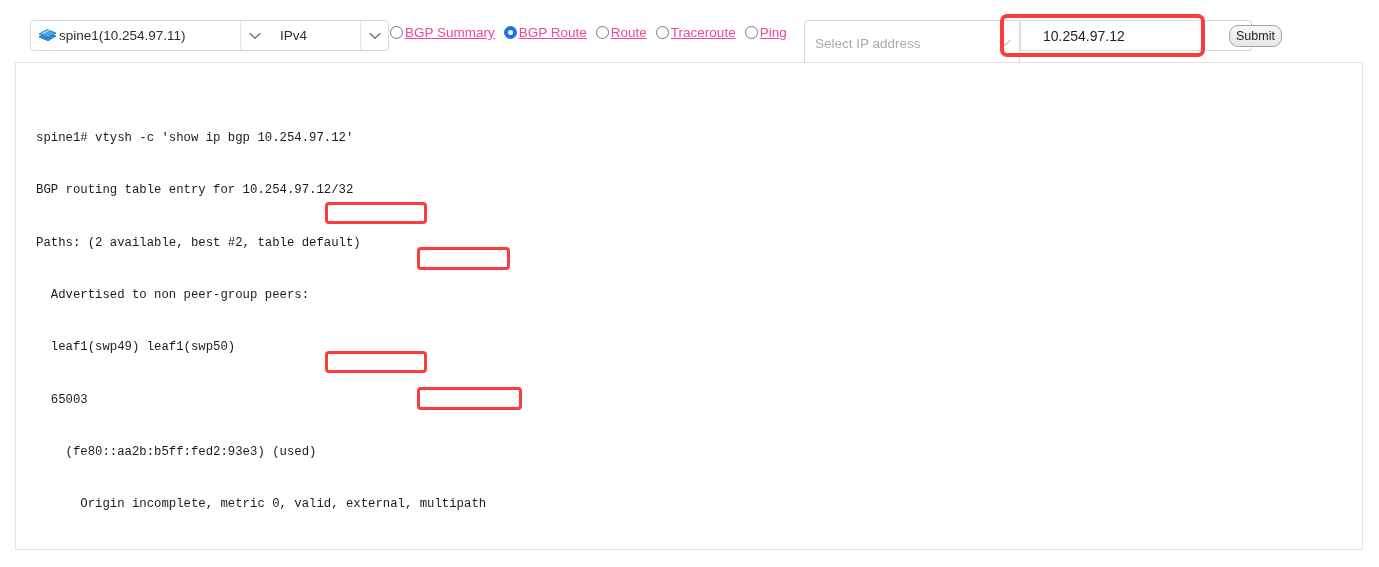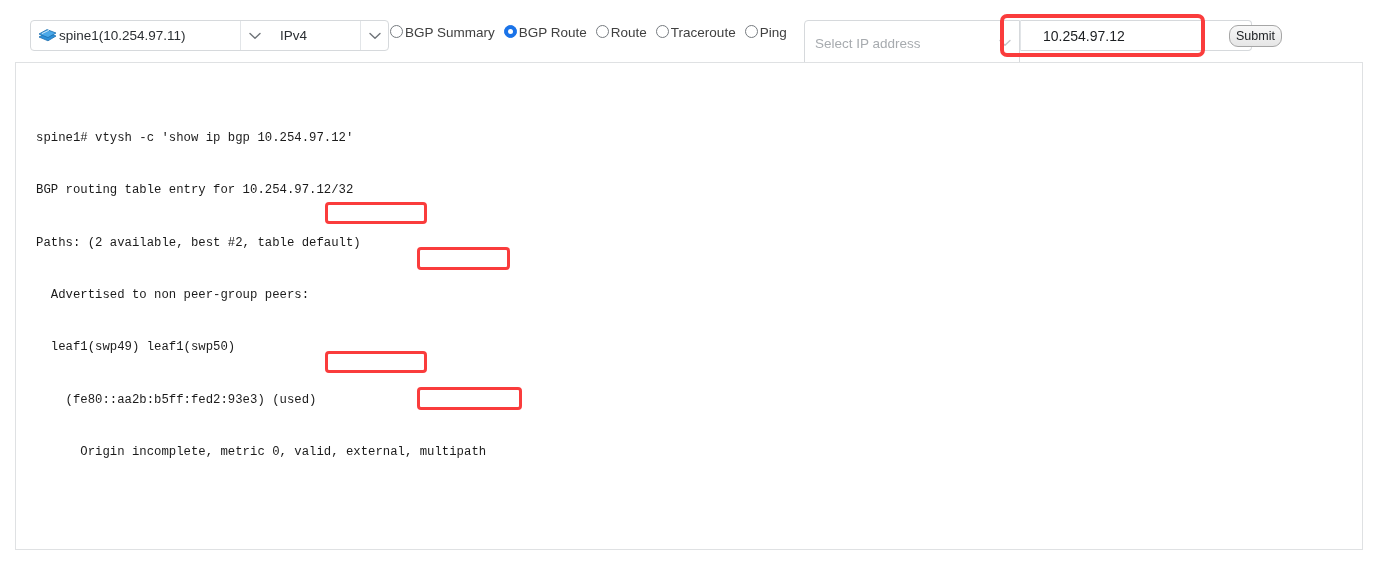--- a/index.html
+++ b/index.html
@@ -53,25 +53,26 @@
 
   
   .radio-row {
     position: absolute;
     left: 374px; top: 25px;
     display: flex;
     align-items: center;
     gap: 0px;
   }
   .radio-item {
-    display: flex; align-items: flex-start;
+    display: flex; align-items: center;
     font-size: 13.5px;
-    color: #404040;
+    color: #ec4899;
     margin-right: 9px;
     white-space: nowrap;
+    text-decoration: underline;
   }
   .radio-dot {
     width: 13px; height: 13px;
     border-radius: 50%;
     border: 1px solid #767b80;
     background: #fff;
     margin-right: 2px;
     flex: none;
     position: relative;
   }
@@ -253,20 +254,21 @@
   <div class="redbox thin" style="left:325px;  top:351px; width:102px; height:22px;"></div>
   <div class="redbox thin" style="left:417px;  top:387px; width:105px; height:23px;"></div>
 
   <div class="output-panel">
     <div class="term">
       <div class="term-line">spine1# vtysh -c 'show ip bgp 10.254.97.12'</div>
       <div class="term-line">BGP routing table entry for 10.254.97.12/32</div>
       <div class="term-line">Paths: (2 available, best #2, table default)</div>
       <div class="term-line">  Advertised to non peer-group peers:</div>
       <div class="term-line">  leaf1(swp49) leaf1(swp50)</div>
+      <div class="term-line">  65003</div>
       <div class="term-line">    (fe80::aa2b:b5ff:fed2:93e3) (used)</div>
       <div class="term-line">      Origin incomplete, metric 0, valid, external, multipath</div>
       
       
       
       
       
       
       
       

